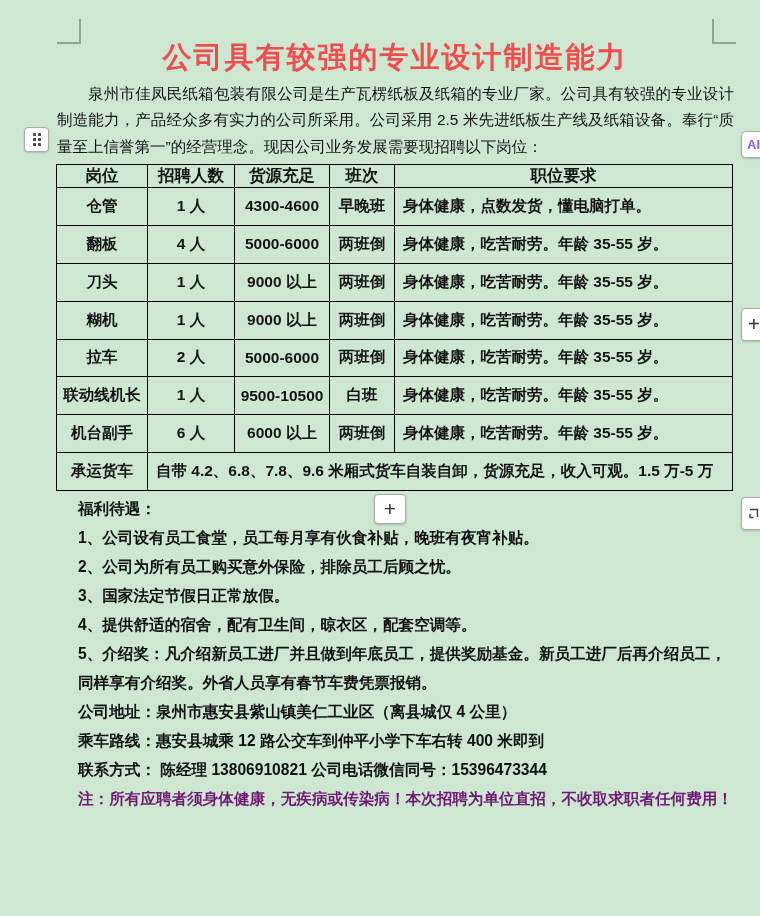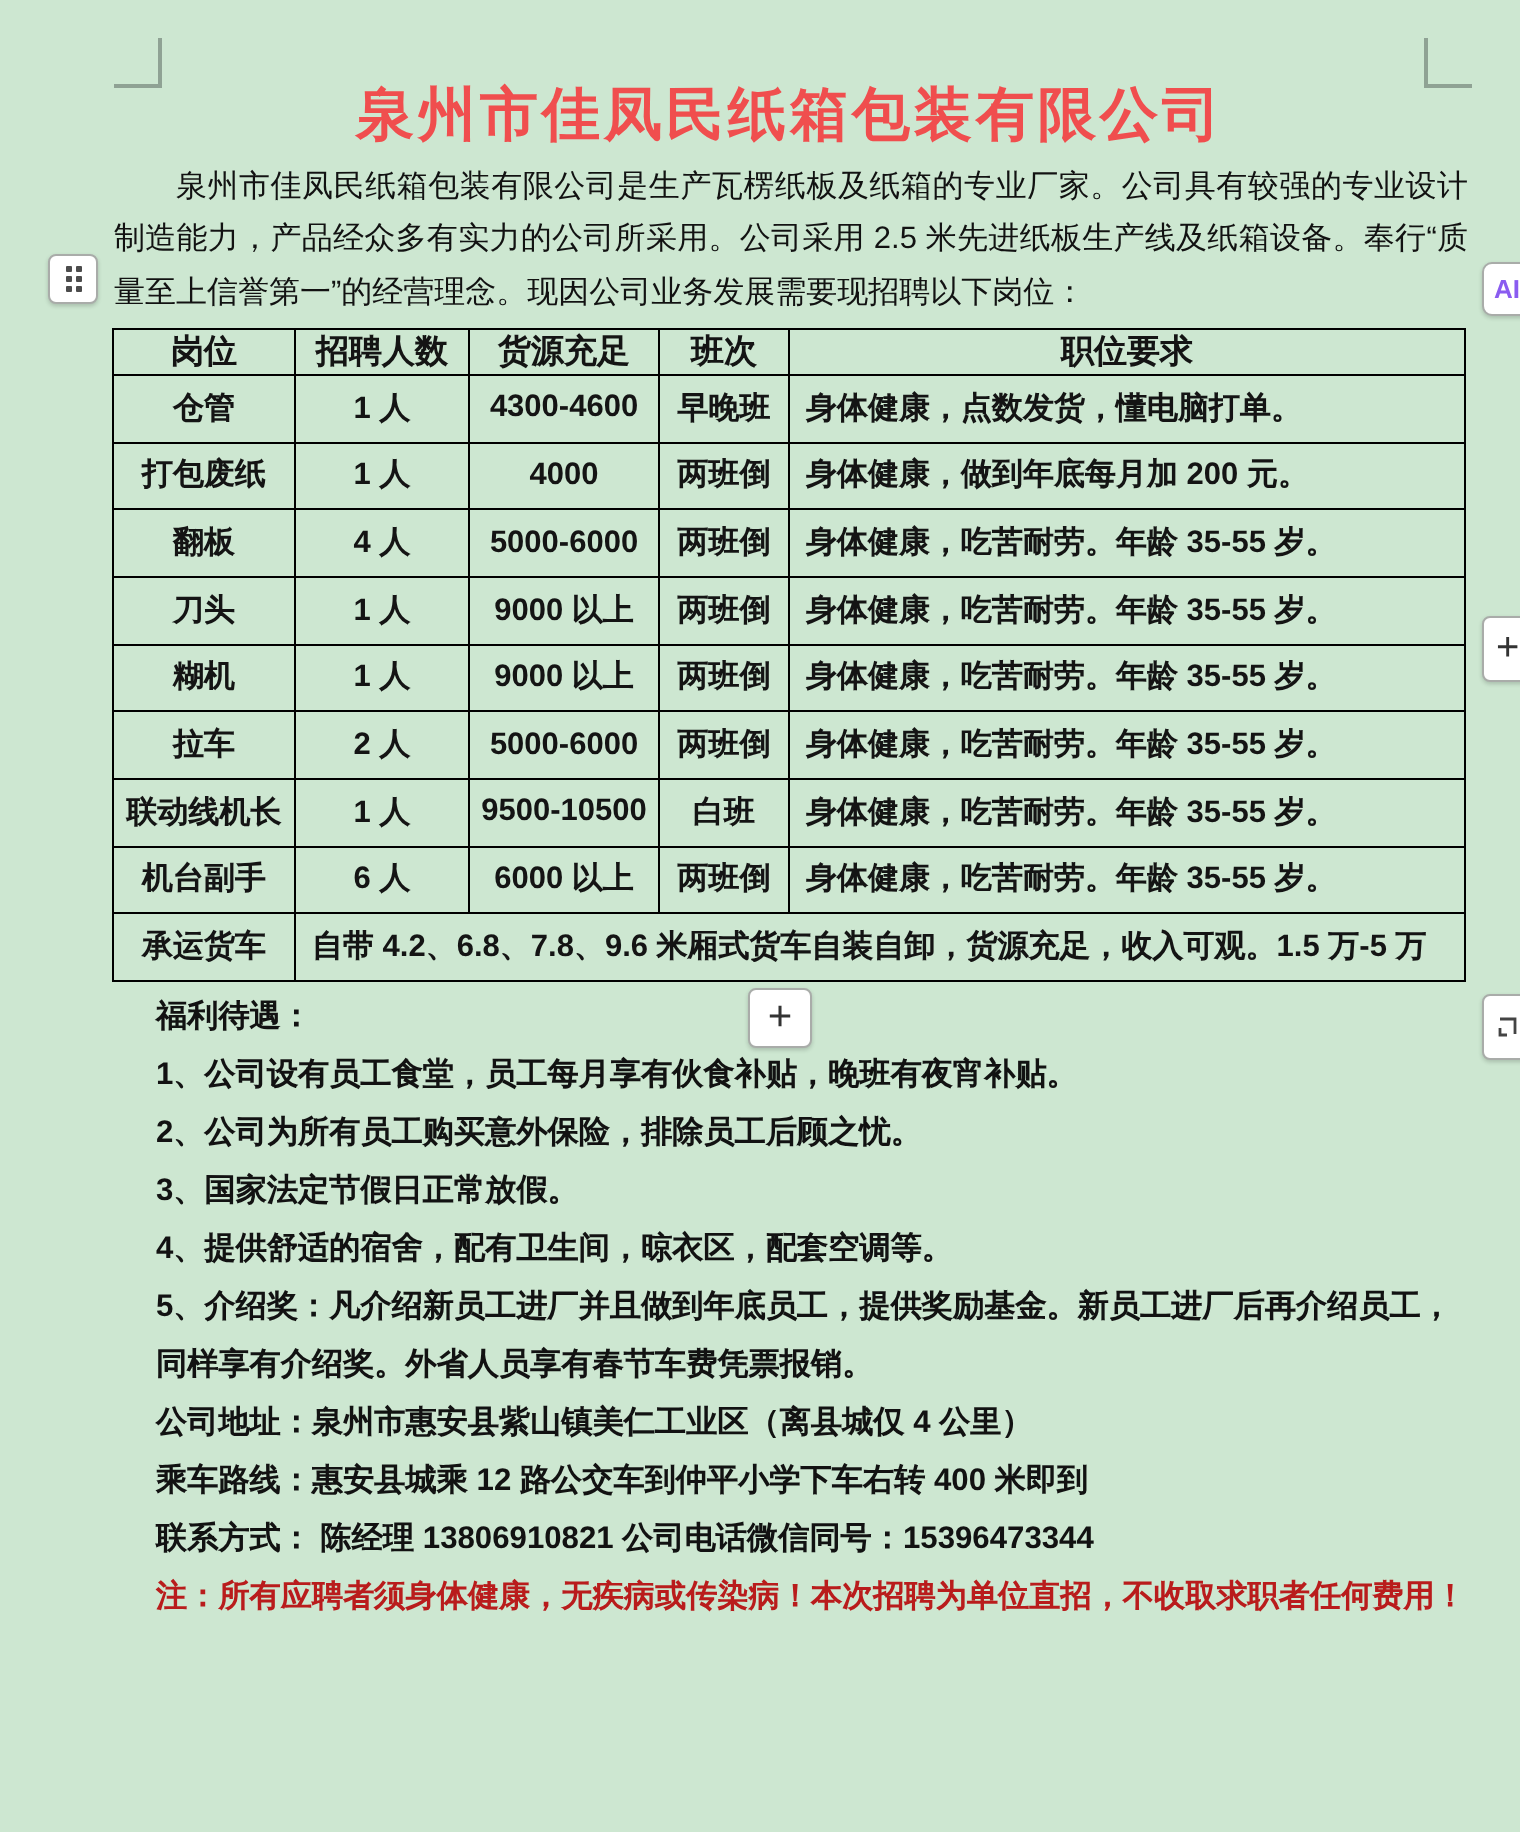--- a/index.html
+++ b/index.html
@@ -39,21 +39,21 @@
   table { width:100%; height:100%; border-collapse:collapse; table-layout:fixed; }
   th, td { border:1.7px solid #000; font-weight:bold; font-size:15.5px; text-align:center; vertical-align:middle; padding:0; overflow:hidden; white-space:nowrap; }
   th { font-size:16.5px; }
   td.left, th.left-pad { text-align:left; padding-left:8px; }
   .footer {
     position:absolute; top:494px; left:57px; width:679px;
     font-size:15.6px; line-height:29px; color:#121212;font-weight:bold;
   }
   .footer .line { min-height:29px; }
   .indent { padding-left:21px; }
-  .note { color:#b91c1c; }
+  .note { color:#701a75; }
   .bracket-icon svg { display:block; }
 </style>
 </head>
 <body>
 
 <div class="page">
 
   <div class="crop" style="left:79px; top:19px; width:1.5px; height:24px;"></div>
   <div class="crop" style="left:57px; top:42px; width:24px; height:1.5px;"></div>
   <div class="crop" style="left:712px; top:19px; width:1.5px; height:24px;"></div>
@@ -84,21 +84,21 @@
 
   <div class="float-btn resize-btn bracket-icon">
     <span>
       <svg width="13" height="13" viewBox="0 0 13 13">
         <path d="M3 2.5 H10.5 V10" stroke="#444" stroke-width="1.4" fill="none"></path>
         <path d="M3 7 V10.5 H6.5" stroke="#444" stroke-width="1.4" fill="none"></path>
       </svg>
     </span>
   </div>
 
-  <div class="doc-title">泉州市佳凤民纸箱包装有限公司</div>
+  <div class="doc-title">公司具有较强的专业设计制造能力</div>
 
   <div class="intro">泉州市佳凤民纸箱包装有限公司是生产瓦楞纸板及纸箱的专业厂家。公司具有较强的专业设计制造能力，产品经众多有实力的公司所采用。公司采用 2.5 米先进纸板生产线及纸箱设备。奉行“质量至上信誉第一”的经营理念。现因公司业务发展需要现招聘以下岗位：</div>
 
   <div class="table-wrap">
     <table>
       <colgroup>
         <col style="width:91px">
           <col style="width:87px">
           <col style="width:95px">
           <col style="width:65px">
@@ -113,27 +113,20 @@
             <th>职位要求</th>
           </tr>
         </thead>
       <tbody id="jobs-body">
           <tr>
             <td>仓管</td>
             <td>1 人</td>
             <td>4300-4600</td>
             <td>早晚班</td>
             <td class="left">身体健康，点数发货，懂电脑打单。</td>
-          </tr>
-          <tr>
-            <td>打包废纸</td>
-            <td>1 人</td>
-            <td>4000</td>
-            <td>两班倒</td>
-            <td class="left">身体健康，做到年底每月加 200 元。</td>
           </tr>
           <tr>
             <td>翻板</td>
             <td>4 人</td>
             <td>5000-6000</td>
             <td>两班倒</td>
             <td class="left">身体健康，吃苦耐劳。年龄 35-55 岁。</td>
           </tr>
           <tr>
             <td>刀头</td>

